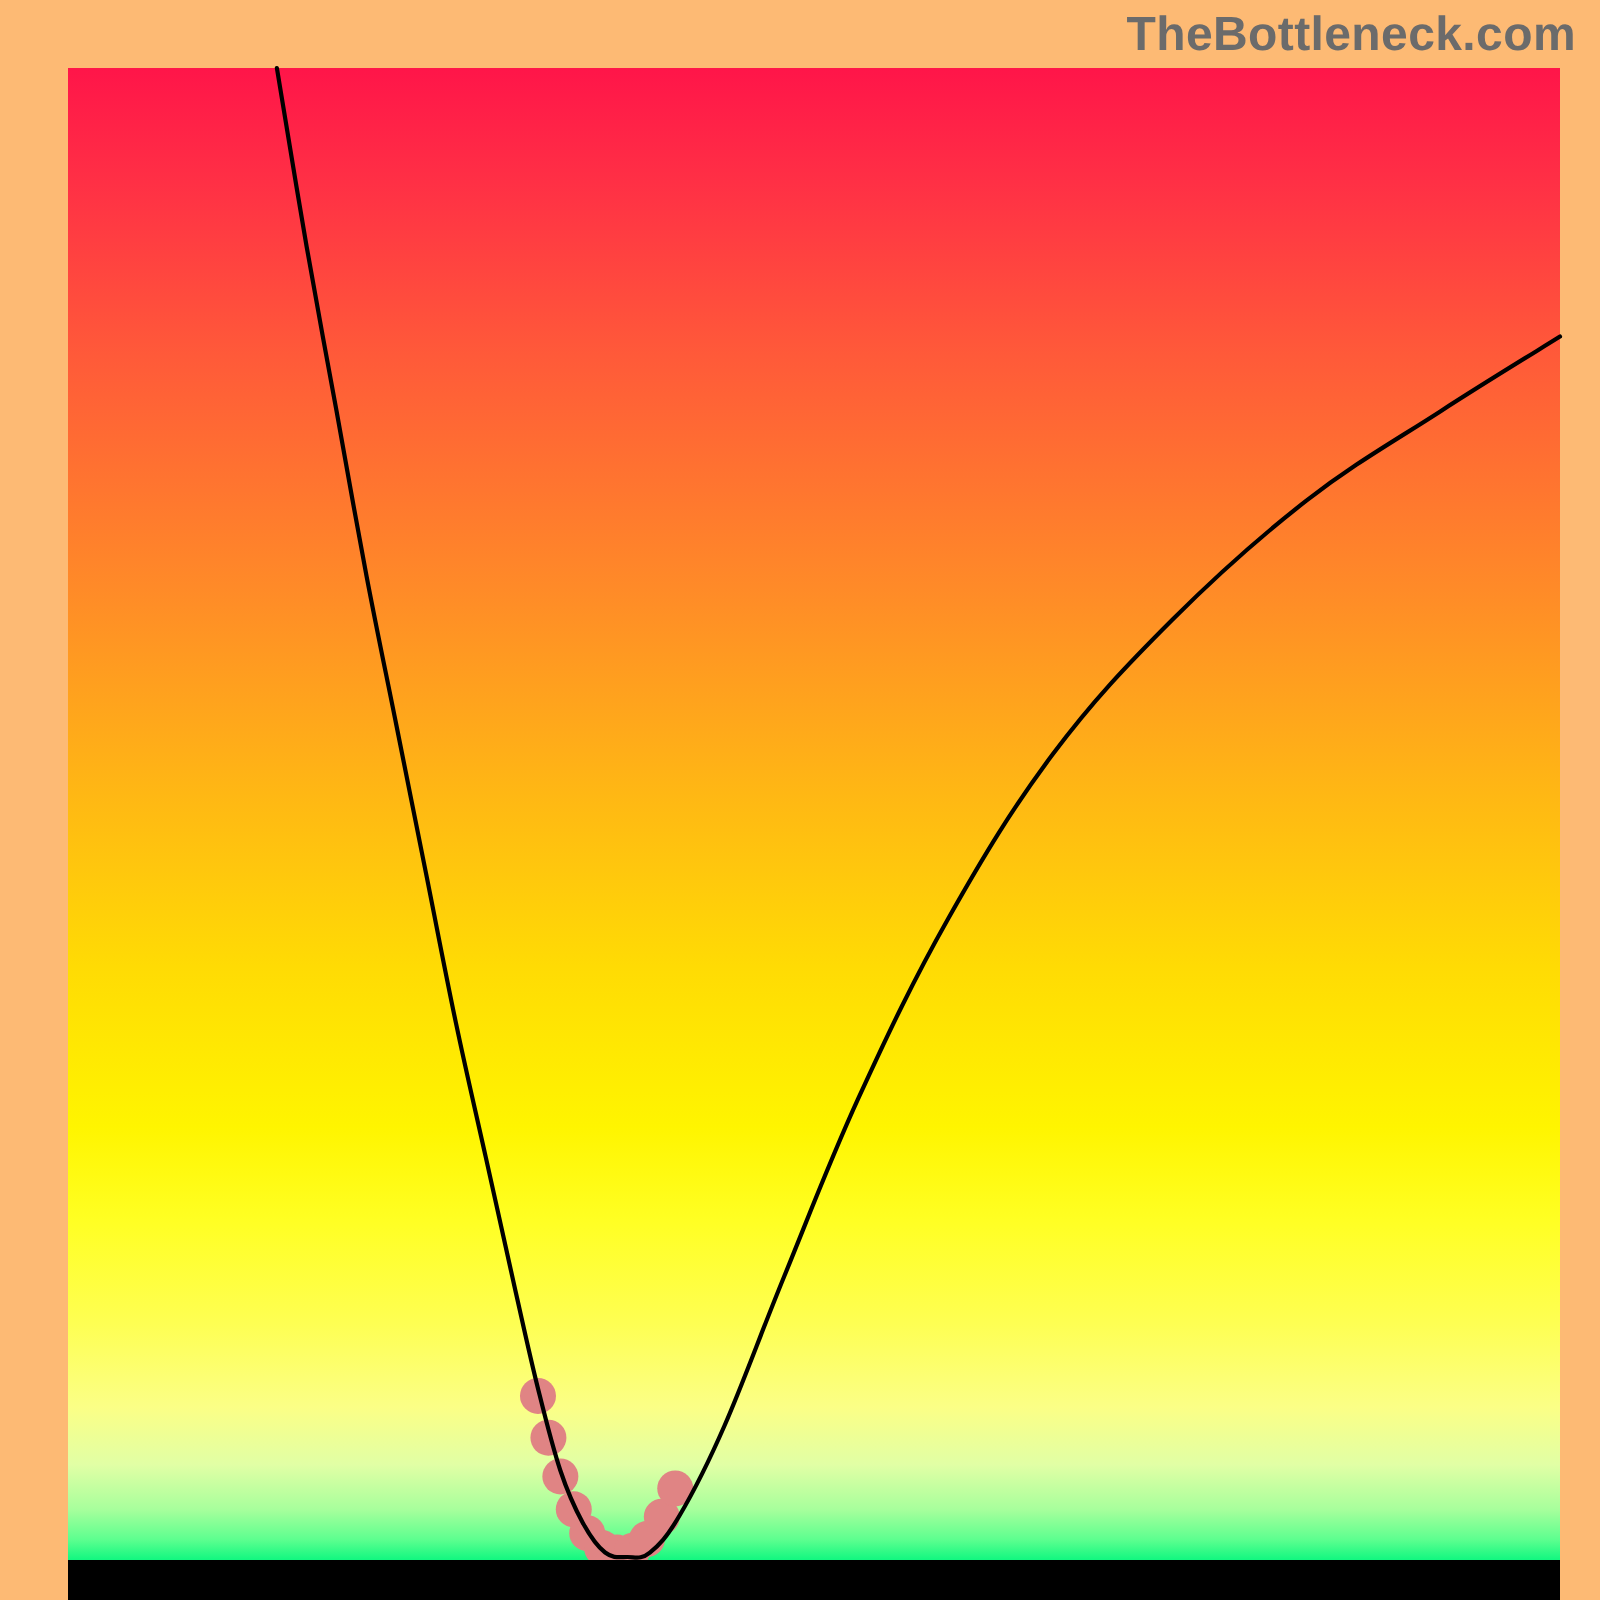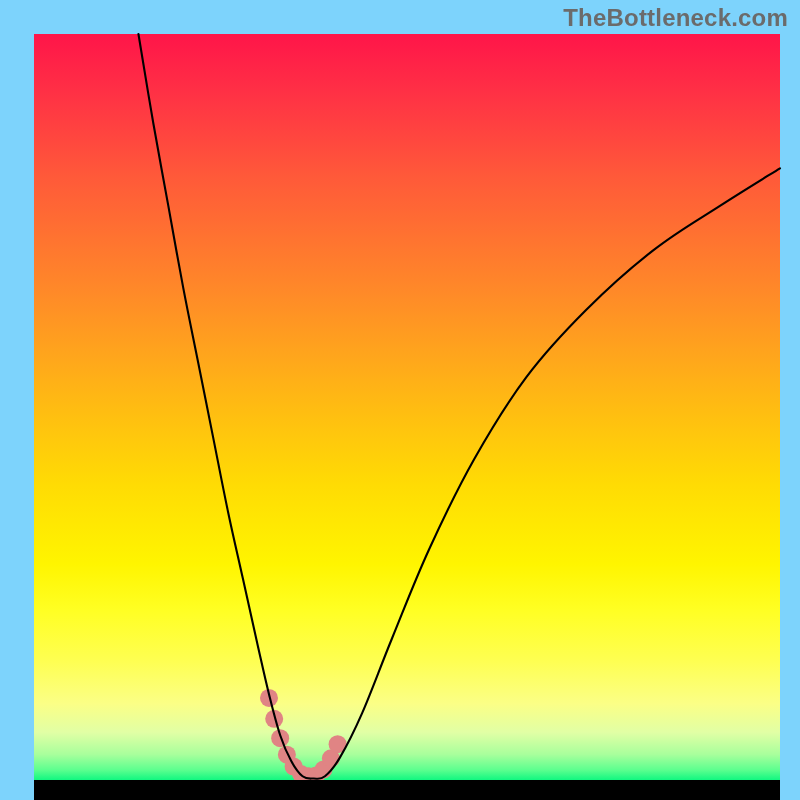--- a/index.html
+++ b/index.html
@@ -8,21 +8,21 @@
     width: 800px;
     height: 800px;
     overflow: hidden;
     background: #000;
     font-family: Arial, Helvetica, sans-serif;
   }
   .stage {
     position: relative;
     width: 800px;
     height: 800px;
-    background: #7dd3fc;
+    background: #fdba74;
   }
   .plot-area {
     position: absolute;
     left: 34px;
     top: 34px;
     width: 746px;
     height: 746px;
   }
   .gradient-bg {
     position: absolute;

